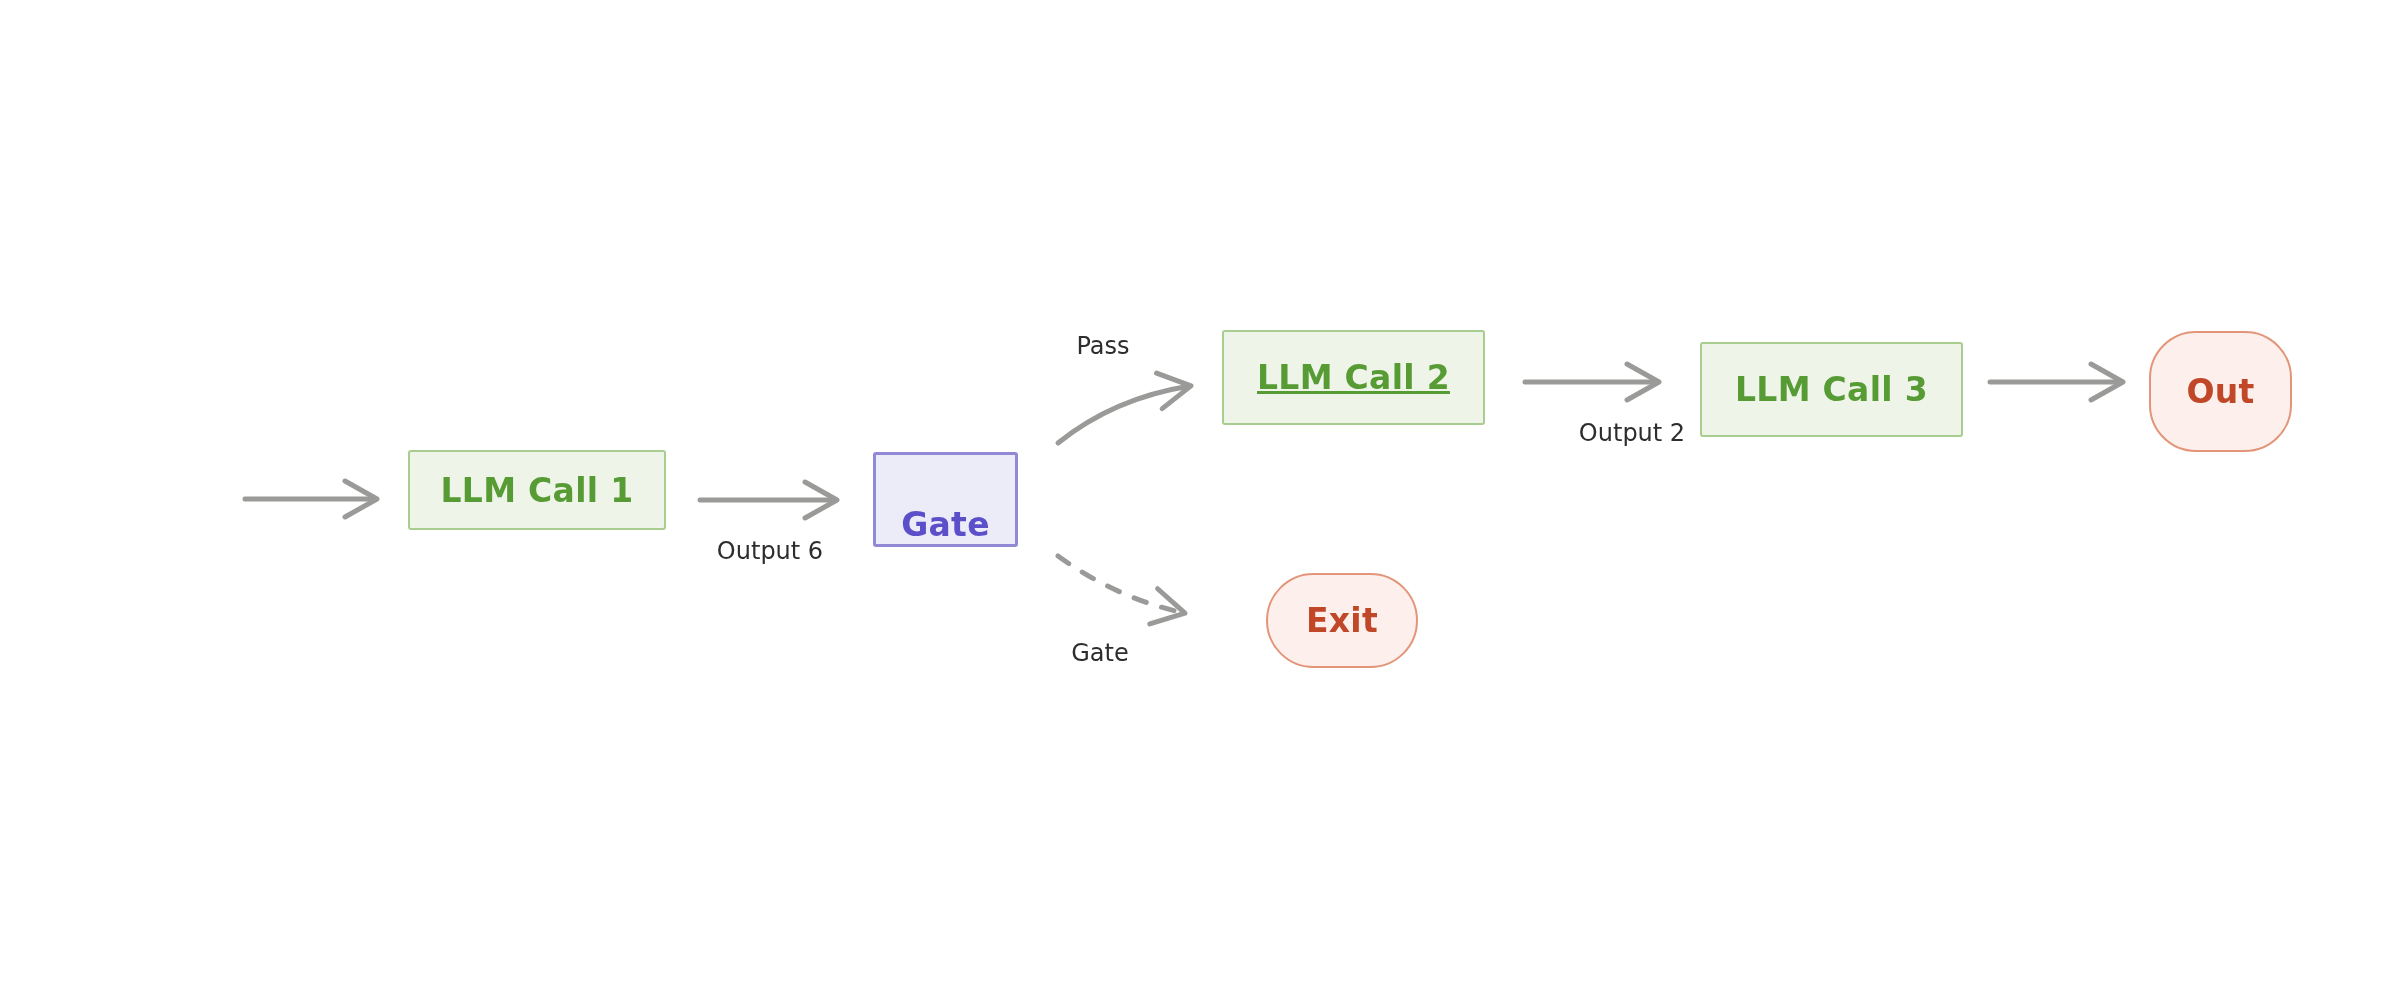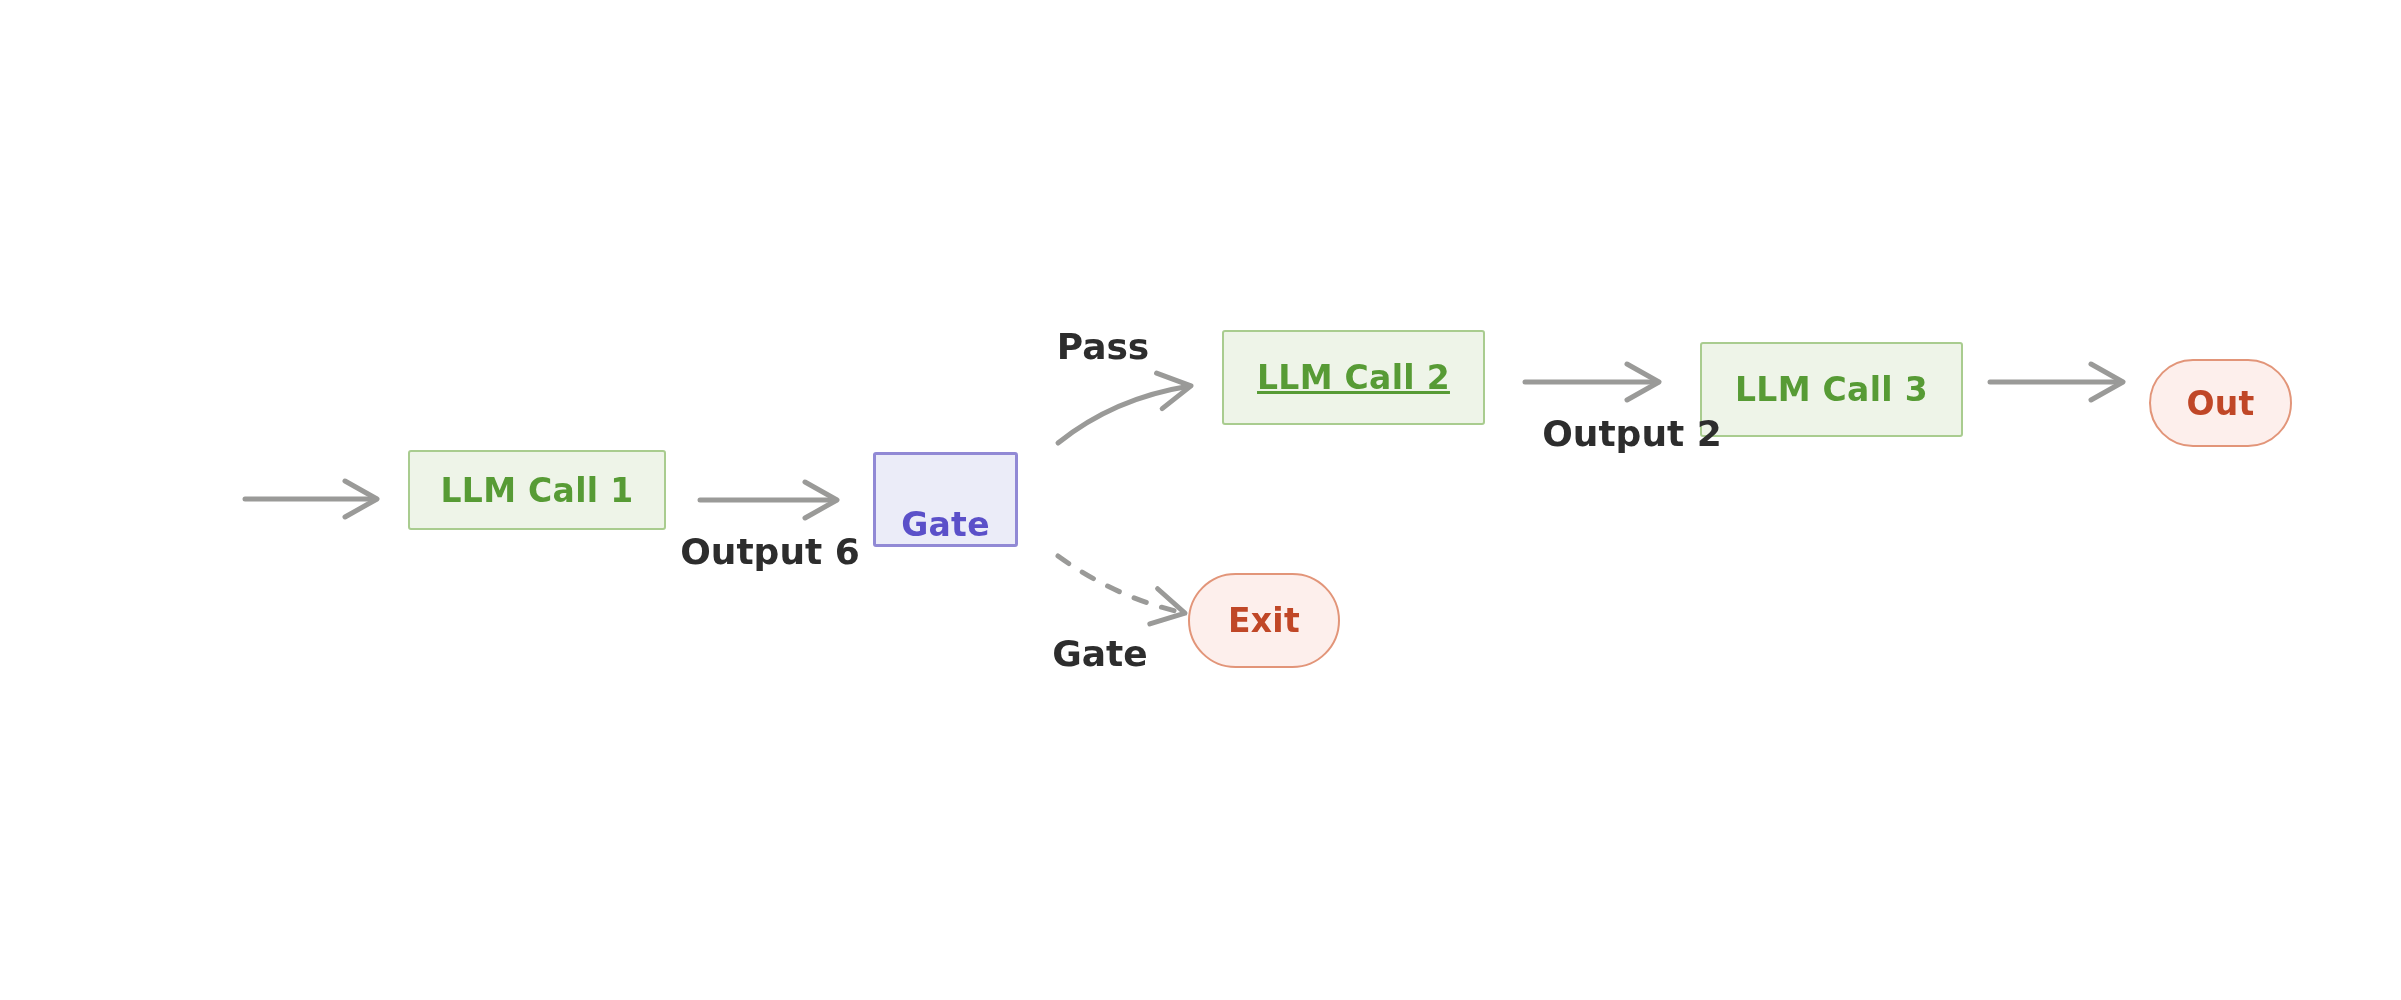--- a/index.html
+++ b/index.html
@@ -68,33 +68,33 @@
     color: var(--gate_text);
   }
   .node.terminal {
     background: var(--terminal_fill);
     border: 2px solid var(--terminal_border);
     color: var(--terminal_text);
   }
   .edge-label {
     position: absolute;
     transform: translate(-50%, -50%);
-    font-size: 36px;
-    font-weight: 700;
+    font-size: 24px;
+    font-weight: 400;
     color: var(--label_text);
     white-space: nowrap;
   }
   
   #node-in    { left: 110px;  top: 452px; width: 108px; height: 95px; border-radius: 50px; }
   #node-llm1  { left: 408px;  top: 450px; width: 258px; height: 80px; border-radius: 3px; }
   #node-gate  { left: 873px;  top: 452px; width: 145px; height: 95px; border-radius: 3px; align-items: flex-end; }
   #node-llm2  { left: 1222px; top: 330px; width: 263px; height: 95px; border-radius: 3px; text-decoration: underline; }
   #node-llm3  { left: 1700px; top: 342px; width: 263px; height: 95px; border-radius: 3px; }
-  #node-out   { left: 2149px; top: 331px; width: 143px; height: 88px; border-radius: 47px; margin-top: 28px; }
-  #node-exit  { left: 1188px; top: 573px; width: 152px; height: 95px; border-radius: 48px; }
+  #node-out   { left: 2149px; top: 331px; width: 143px; height: 121px; border-radius: 47px; }
+  #node-exit  { left: 1266px; top: 573px; width: 152px; height: 95px; border-radius: 48px; }
   
   #label-output1 { left: 770px;  top: 551px; }
   #label-pass    { left: 1103px; top: 346px; }
   #label-output2 { left: 1632px; top: 433px; }
   #label-fail    { left: 1100px; top: 653px; }
 </style>
 </head>
 <body>
 
 <div class="canvas">

